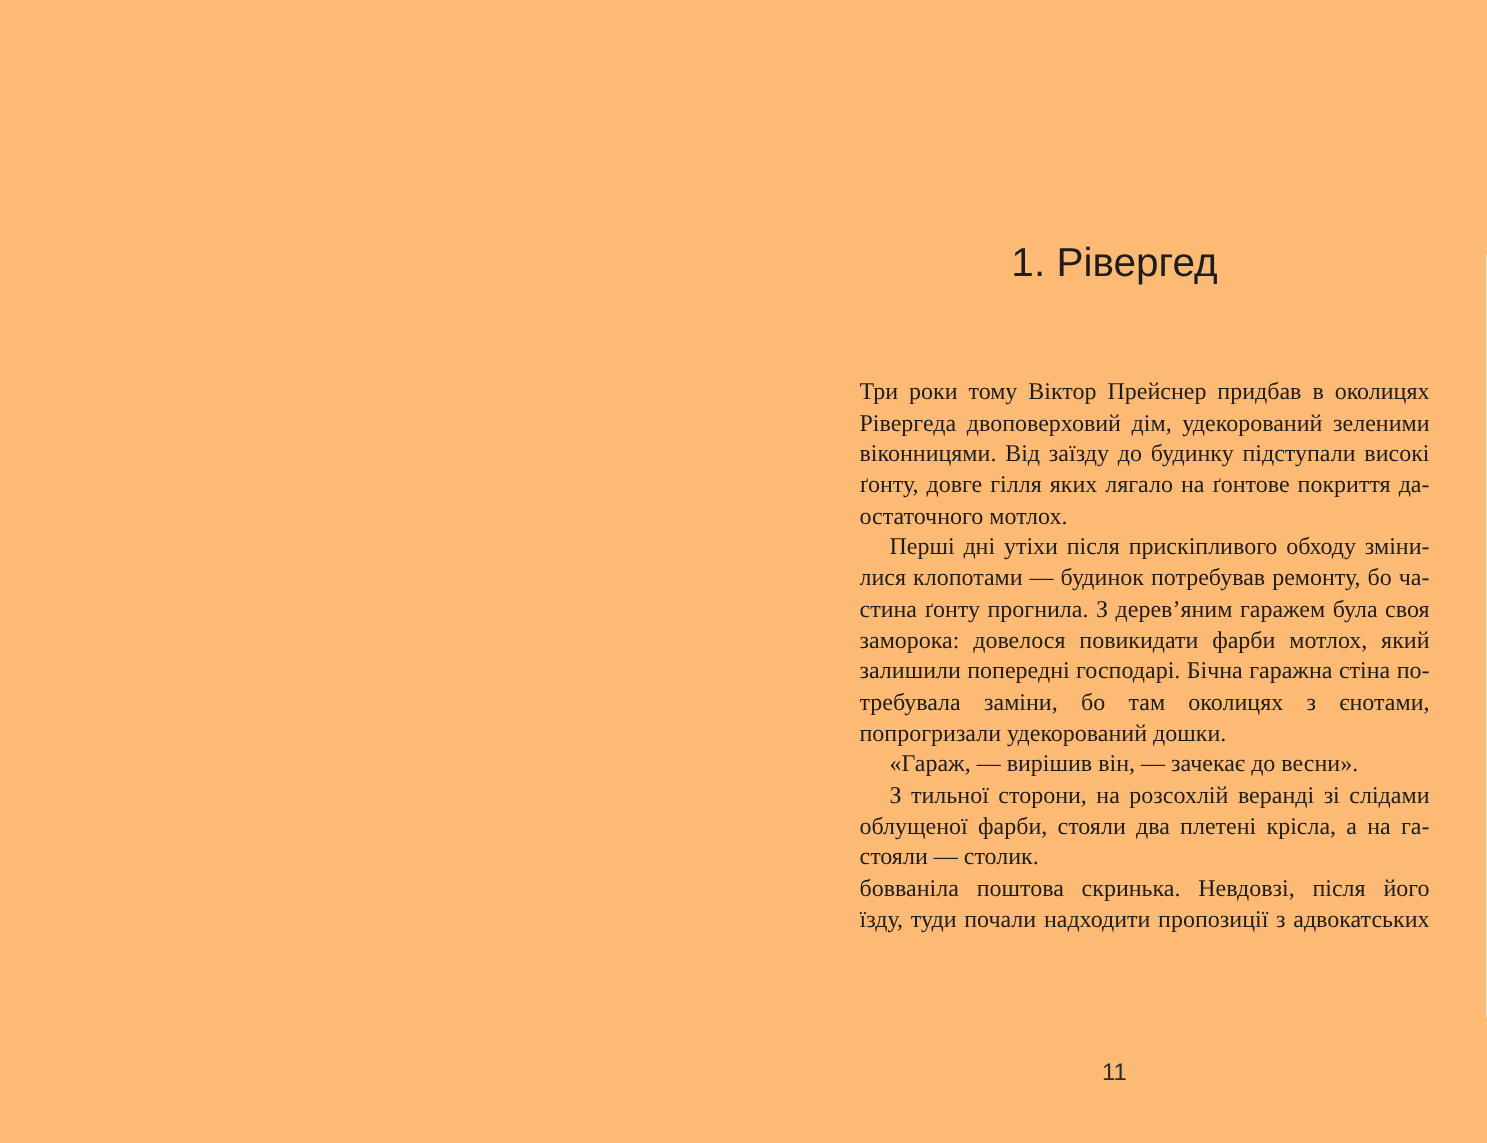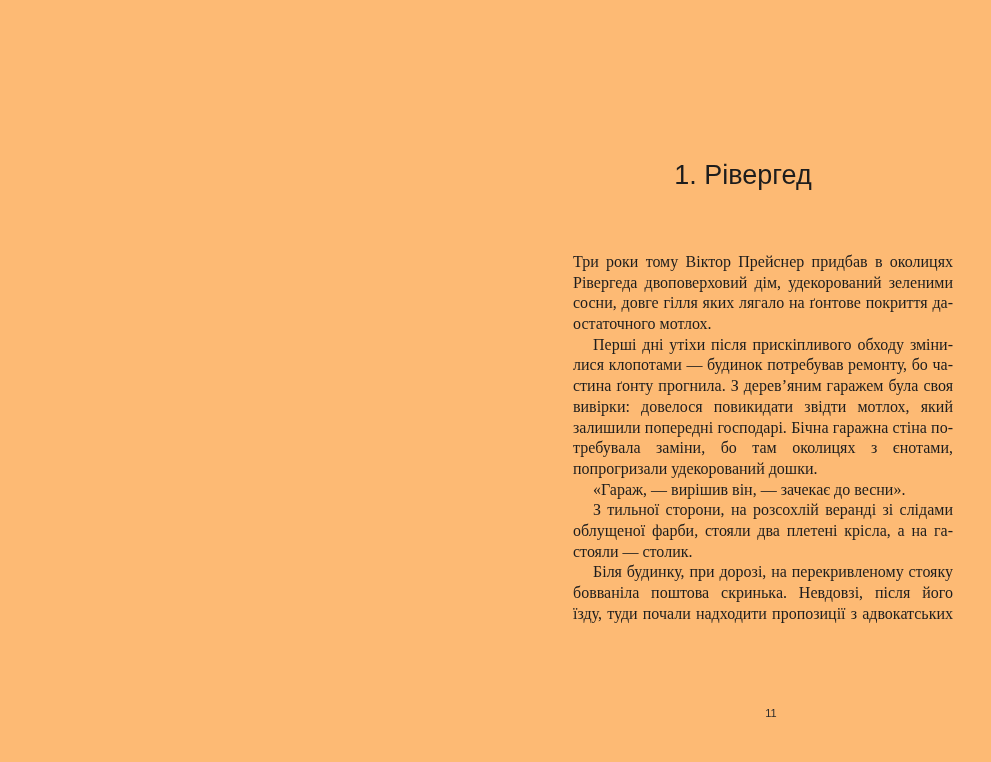--- a/index.html
+++ b/index.html
@@ -46,50 +46,50 @@
   }
   .line.last {
     text-align: left;
     text-align-last: left;
   }
   .line.indent {
     text-indent: 20px;
   }
   .page-number {
     position: absolute;
-    left: 581px;
+    left: 553px;
     top: 707px;
     width: 380px;
     text-align: center;
     font-family: "Liberation Sans", "DejaVu Sans", sans-serif;
-    font-size: 11px;
+    font-size: 16px;
     color: #2b2b2b;
   }
 </style>
 </head>
 <body>
 
 <div class="book-page" style="background: #fdba74; color: rgb(29, 29, 29);">
   <div class="chapter-title">1. Рівергед</div>
 
   <div class="text-column">
       <div class="line">Три роки тому Віктор Прейснер придбав в околицях</div>
       <div class="line">Рівергеда двоповерховий дім, удекорований зеленими</div>
-      <div class="line">сосни, довге гілля яких лягало на ґонтове покриття да-</div>
+      <div class="line">віконницями. Від заїзду до будинку підступали високі</div>
+      <div class="line">ґонту, довге гілля яких лягало на ґонтове покриття да-</div>
       <div class="line last">остаточного мотлох.</div>
       <div class="line indent">Перші дні утіхи після прискіпливого обходу зміни-</div>
       <div class="line">лися клопотами — будинок потребував ремонту, бо ча-</div>
       <div class="line">стина ґонту прогнила. З дерев’яним гаражем була своя</div>
-      <div class="line">вивірки: довелося повикидати звідти мотлох, який</div>
+      <div class="line">заморока: довелося повикидати фарби мотлох, який</div>
       <div class="line">залишили попередні господарі. Бічна гаражна стіна по-</div>
       <div class="line">требувала заміни, бо там околицях з єнотами, шастаючи,</div>
       <div class="line last">попрогризали удекорований дошки.</div>
       <div class="line indent last">«Гараж, — вирішив він, — зачекає до весни».</div>
       <div class="line indent">З тильної сторони, на розсохлій веранді зі слідами</div>
       <div class="line">облущеної фарби, стояли два плетені крісла, а на га-</div>
       <div class="line last">стояли — столик.</div>
-      <div class="line indent">Біля будинку, при дорозі, на перекривленому стояку</div>
       <div class="line">бовваніла поштова скринька. Невдовзі, після його пере-</div>
       <div class="line">їзду, туди почали надходити пропозиції з адвокатських</div>
     </div>
 
   <div class="page-number">11</div>
 </div>
 
 </body></html>

